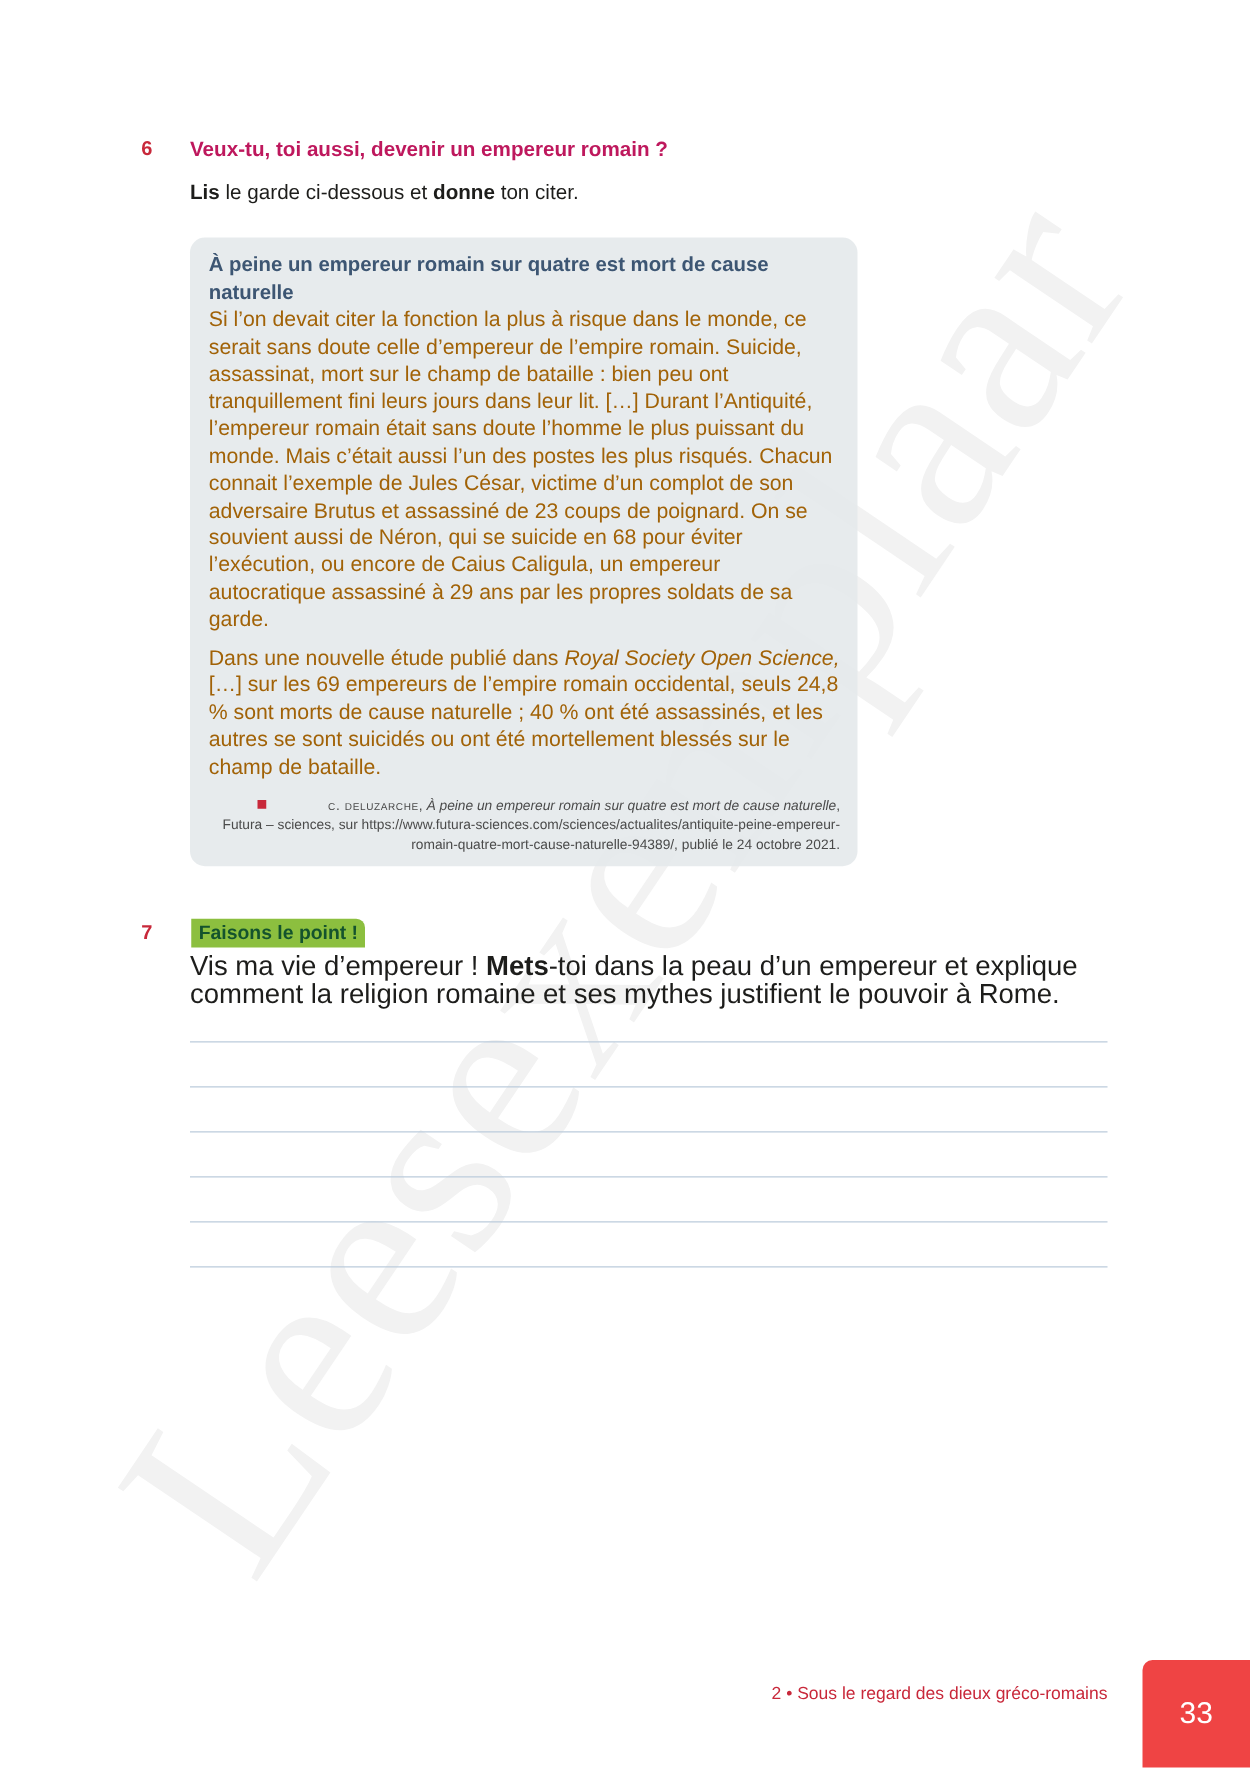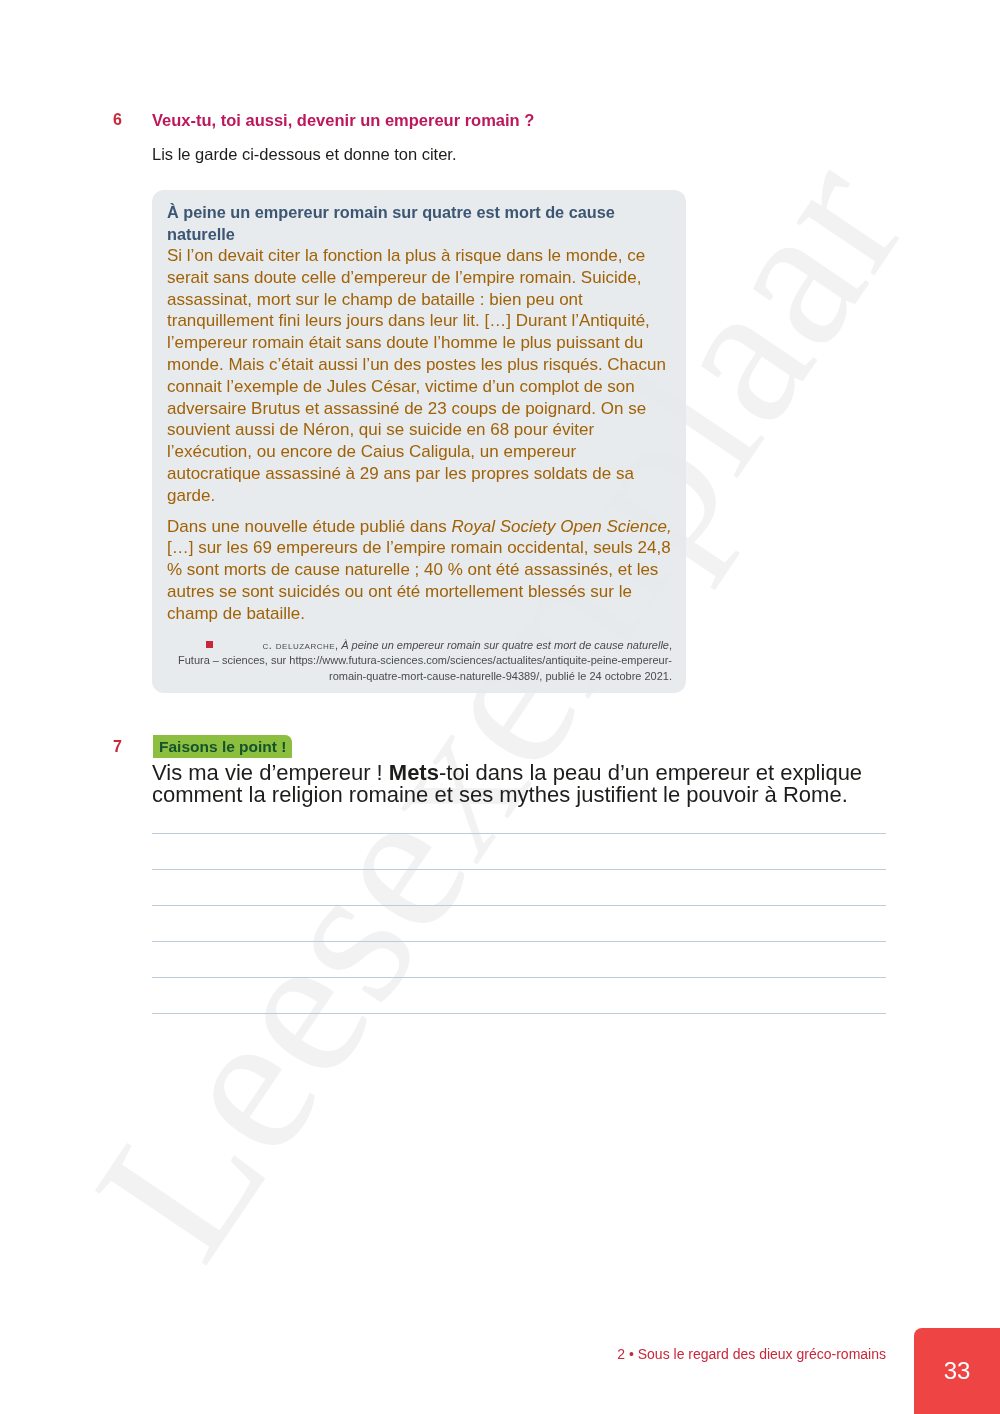--- a/index.html
+++ b/index.html
@@ -19,21 +19,21 @@
   .content { position:absolute; left:0; top:0; width:1000px; height:1414px; z-index:1; }
 
   .ex-num {
     position:absolute; left:113px; font-weight:bold; color:#c8283a; font-size:16px;
   }
   .ex6-num { top:111px; }
   .ex6-title {
     position:absolute; left:152px; top:111px; font-weight:bold; color:#be185d; font-size:16.5px;
   }
   .ex6-instr { position:absolute; left:152px; top:145px; font-size:16.5px; }
-  .ex6-instr b { font-weight:normal; }
+  .ex6-instr b { font-weight:bold; }
 
   .textbox {
     position:absolute; left:152px; top:190px; width:534px; height:503px;
     background:rgba(229,233,236,0.92); border-radius:12px; box-sizing:border-box;
     padding:11px 14px 0 15px;
   }
   .tb-title {
     color:#3d5673; font-weight:bold; font-size:16.3px; line-height:22px; margin:0;
   }
   .tb-p { font-size:17px; line-height:21.8px; margin:0; color:#a16207; }

